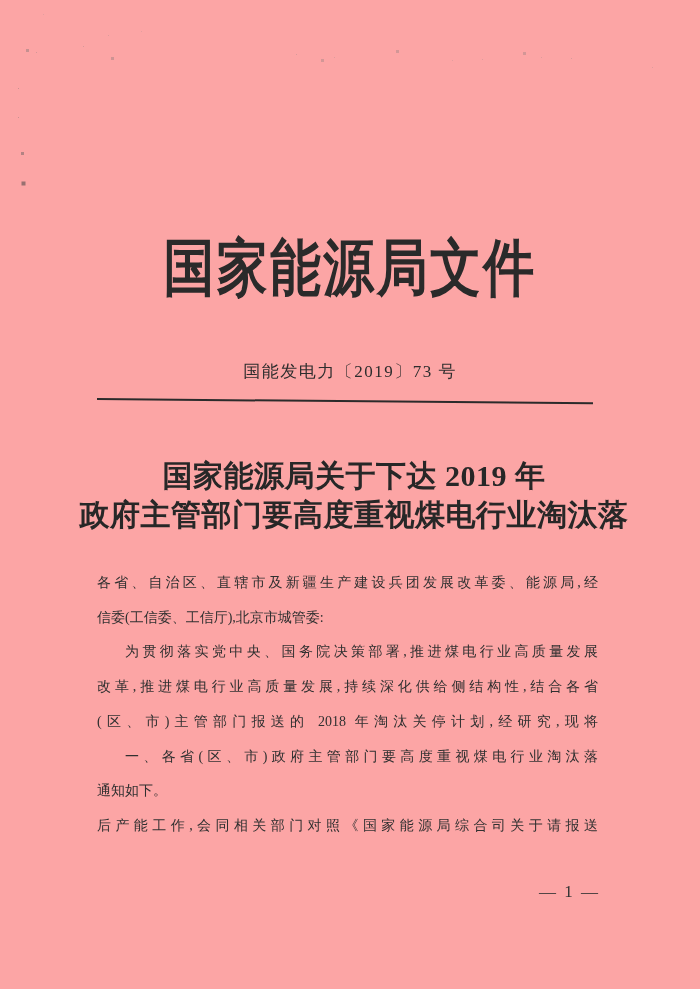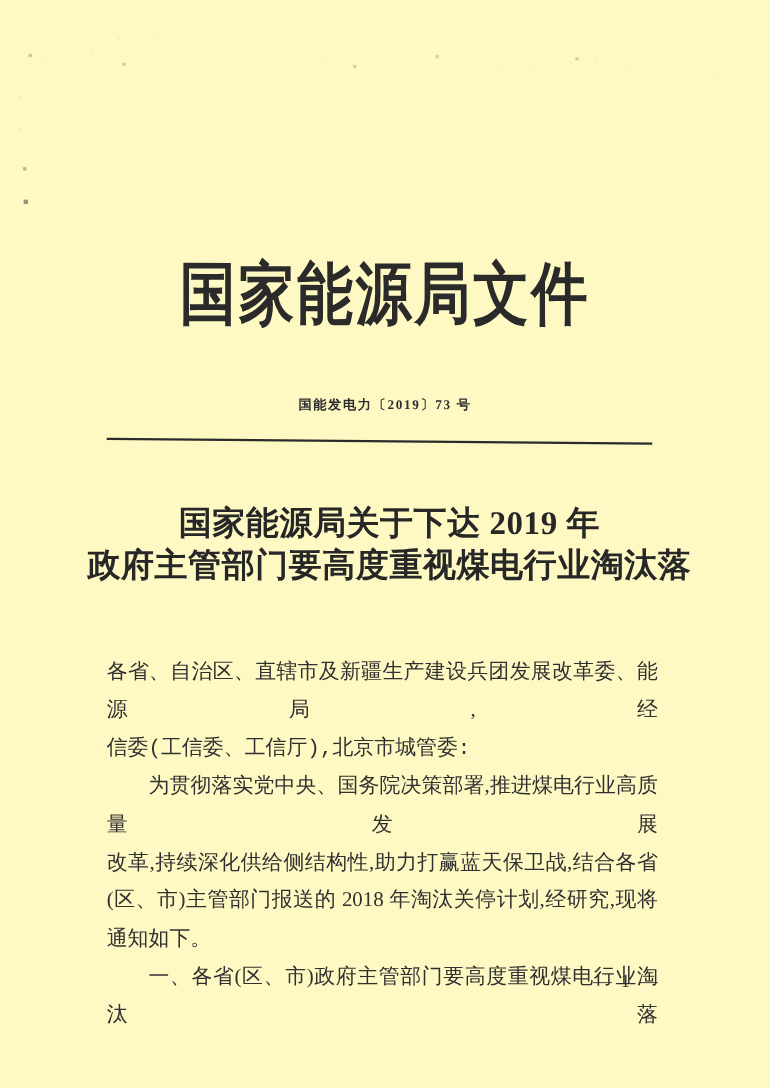--- a/index.html
+++ b/index.html
@@ -4,21 +4,21 @@
 <style>
   html, body {
     margin: 0;
     padding: 0;
     background: #ffffff;
   }
   .page {
     position: relative;
     width: 700px;
     height: 989px;
-    background: #fef9c3;
+    background: #fca5a5;
     overflow: hidden;
     font-family: "Liberation Serif", "DejaVu Serif", serif;
     color: #2f2f2f;
   }
   
   .noise {
     position: absolute;
     top: 0; left: 0;
     width: 1px; height: 1px;
     background: transparent;
@@ -60,24 +60,23 @@
     color: #2a2a2a;
     transform: scaleX(.82);
     transform-origin: center;
   }
   .doc-number {
     position: absolute;
     top: 360px;
     left: 0;
     width: 100%;
     text-align: center;
-    font-size: 12px;
+    font-size: 17px;
     letter-spacing: 1.5px;
     color: #2d2d2d;
-    font-weight: bold;
   }
   .rule {
     position: absolute;
     top: 398px;
     left: 97px;
     width: 496px;
     height: 2px;
     background: #2b2b2b;
     transform: rotate(.5deg);
     transform-origin: left center;
@@ -94,34 +93,32 @@
     line-height: 39px;
     letter-spacing: .5px;
     color: #272727;
   }
   .doc-title .t-line { display: block; }
   .body-block {
     position: absolute;
     top: 566px;
     left: 97px;
     width: 501px;
-    font-size: 19px;
+    font-size: 14px;
     line-height: 34.7px;
     color: #303030;
-    margin-top: 28px;
   }
   .body-block .ln {
     margin: 0;
     text-align: justify;
     text-align-last: justify;
     white-space: normal;
   }
   .body-block .ln.end {
     text-align-last: left;
-    font-family: Liberation Mono, monospace;
   }
   .body-block .ln.ind {
     text-indent: 2em;
   }
   .page-num {
     position: absolute;
     top: 882px;
     right: 100px;
     font-size: 17px;
     letter-spacing: 2px;
@@ -143,21 +140,22 @@
 
   <h2 class="doc-title">
     <span class="t-line">国家能源局关于下达 2019 年</span>
     <span class="t-line">政府主管部门要高度重视煤电行业淘汰落</span>
   </h2>
 
   <div class="body-block">
     <p class="ln">各省、自治区、直辖市及新疆生产建设兵团发展改革委、能源局,经</p>
     <p class="ln end">信委(工信委、工信厅),北京市城管委:</p>
     <p class="ln ind">为贯彻落实党中央、国务院决策部署,推进煤电行业高质量发展</p>
-    <p class="ln">改革,持续深化供给侧结构性,助力打赢蓝天保卫战,结合各省</p>
+    <p class="ln">改革,推进煤电行业高质量发展,持续深化供给侧结构性,结合各省</p>
     <p class="ln">(区、市)主管部门报送的 2018 年淘汰关停计划,经研究,现将</p>
+    <p class="ln ind">一、各省(区、市)政府主管部门要高度重视煤电行业淘汰落</p>
     <p class="ln end">通知如下。</p>
-    <p class="ln ind">一、各省(区、市)政府主管部门要高度重视煤电行业淘汰落</p>
+    <p class="ln">后产能工作,会同相关部门对照《国家能源局综合司关于请报送</p>
   </div>
 
   <div class="page-num">— 1 —</div>
 
 </div>
 
 </body></html>

